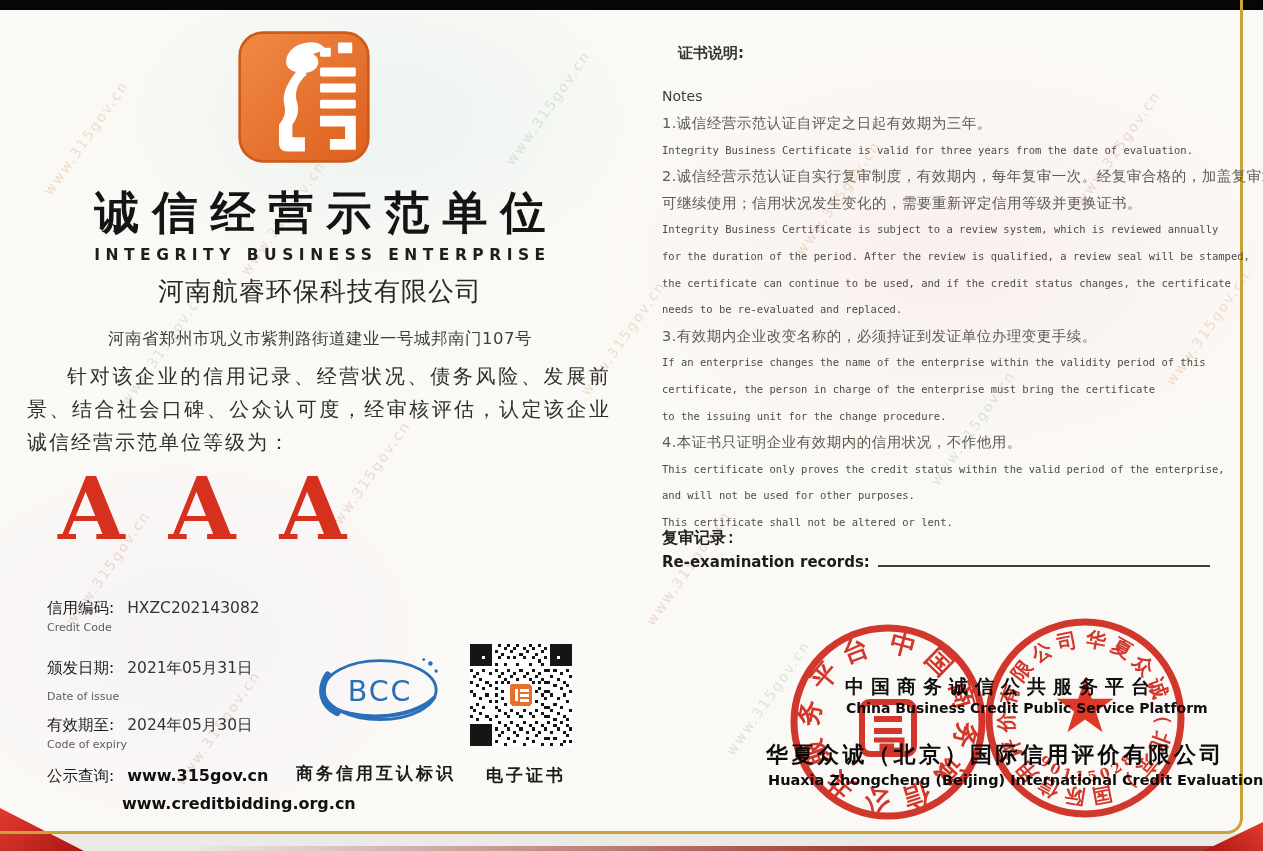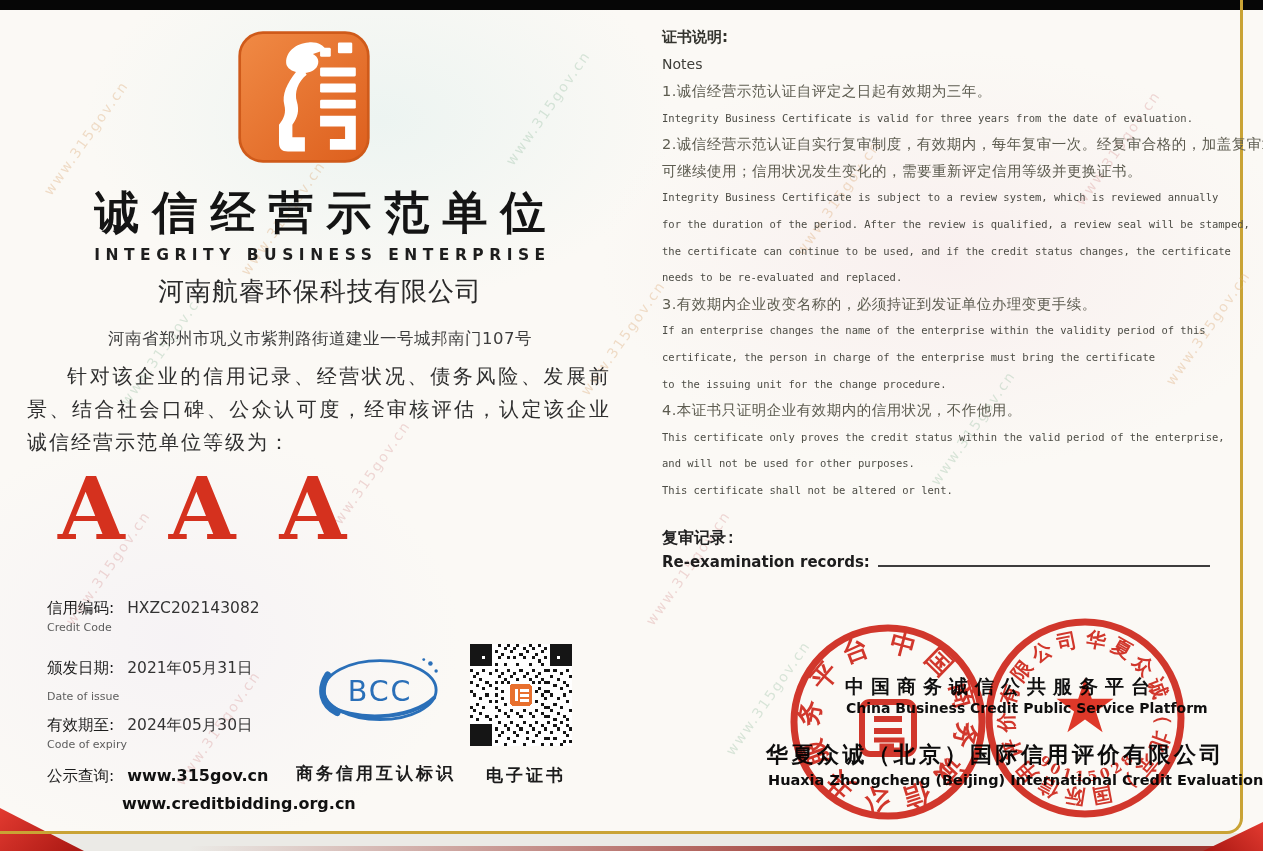--- a/index.html
+++ b/index.html
@@ -39,21 +39,21 @@
   .rating{left:14px;top:458px;width:625px;font-family:"DejaVu Serif","Liberation Serif",serif;
     font-size:86px;font-weight:bold;letter-spacing:44px;text-indent:44px;color:#d5311e;}
   .field-row{font-size:15.5px;white-space:nowrap;}
   .field-row .lab{font-weight:normal;color:#1c1c1c;text-align:center;}
   .field-row .val{color:#333;margin-left:8px;}
   .field-row.bold .val{font-weight:bold;color:#111;font-size:16px;}
   .field-sub{font-size:11px;color:#5d5d5d;}
   .bcc-label,.qr-label{font-size:17px;font-weight:bold;letter-spacing:3px;color:#1b1b1b;white-space:nowrap;}
   
   .notes{left:662px;top:24px;width:586px;}
-  .notes .hd{font-size:15px;font-weight:bold;color:#34342e;line-height:27px;margin:0;}
+  .notes .hd{font-size:15px;font-weight:bold;color:#34342e;line-height:27px;margin:16px;}
   .notes .hd-en{font-size:14px;color:#3d3d38;line-height:27px;margin:0;}
   .notes .ln{margin:0;line-height:26.6px;white-space:nowrap;}
   .notes .ln.zh{font-size:14.5px;color:#5c5b4f;letter-spacing:.5px;}
   .notes .ln.en{font-size:10.5px;font-family:"DejaVu Sans Mono","Liberation Mono",monospace;color:#4c4c45;}
   .review{left:662px;top:528px;}
   .review .hd{font-size:16px;font-weight:bold;color:#222;margin:0;line-height:23px;font-family:Liberation Mono, monospace;}
   .review .lab{font-size:15px;font-weight:bold;color:#1d1d1d;margin:0;line-height:23px;}
   .review .line{display:inline-block;width:332px;border-bottom:2px solid #3d3d3d;height:12px;margin-left:8px;}
   
   .ft-platform{left:845px;top:674px;font-size:19px;font-weight:bold;letter-spacing:7px;color:#101010;white-space:nowrap;z-index:2;}

